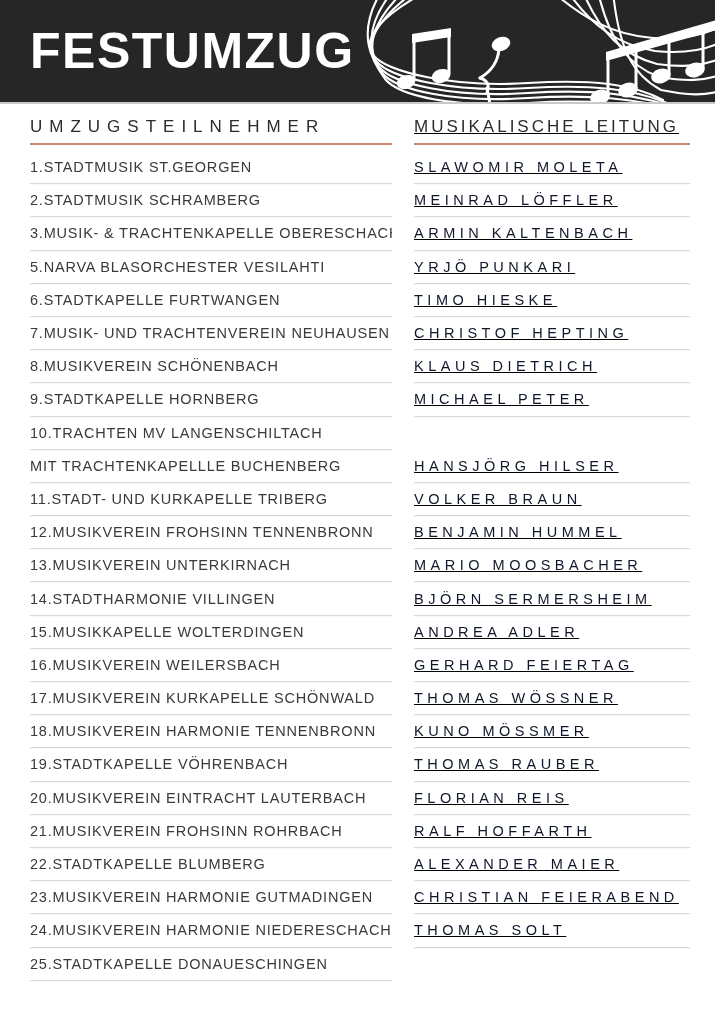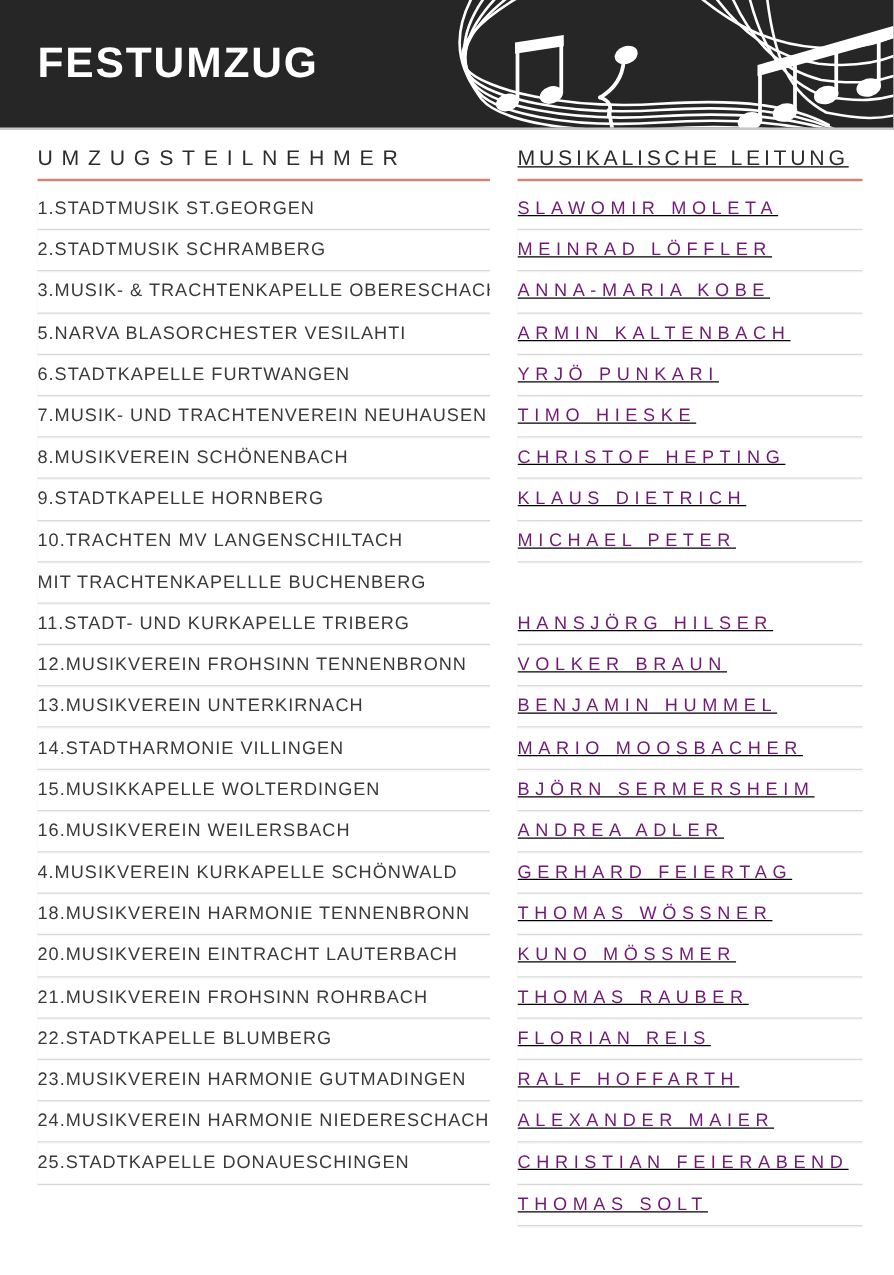--- a/index.html
+++ b/index.html
@@ -21,21 +21,21 @@
     background: #262626;
     border-bottom: 2px solid #c9c9c9;
     overflow: hidden;
   }
   .banner-title {
     position: absolute;
     left: 30px;
     top: 50%;
     transform: translateY(-50%);
     color: #ffffff;
-    font-size: 34px;
+    font-size: 50px;
     font-weight: bold;
     letter-spacing: 1.5px;
     white-space: nowrap;
   }
   .banner-art {
     position: absolute;
     right: 0;
     top: 0;
     width: 362px;
     height: 104px;
@@ -68,21 +68,21 @@
     display: flex;
     align-items: center;
     border-bottom: 1.5px solid #d9d9d9;
     box-shadow: 0 1px 0 rgba(0,0,0,0.03);
     white-space: nowrap;
     overflow: hidden;
   }
   .row-item.blank { border-bottom: none; box-shadow: none; }
 
   .col-left  .row-item { font-size: 14.5px; letter-spacing: 0.8px; color: #3a3a3a; }
-  .col-right .row-item { font-size: 14.5px; letter-spacing: 4.5px; color: #701a75; }
+  .col-right .row-item { font-size: 14.5px; letter-spacing: 4.5px; color: #0f172a; }
 
   svg .staff { fill: none; stroke: #ffffff; stroke-width: 2.1; stroke-linecap: round; }
   svg .notehead { fill: #ffffff; }
   svg .stem { stroke: #ffffff; stroke-width: 3; fill: none; stroke-linecap: round; }
   svg .beam { fill: #ffffff; }
 </style>
 </head>
 <body>
 
 <div class="page">
@@ -141,36 +141,36 @@
             <div class="row-item">8.MUSIKVEREIN SCHÖNENBACH</div>
             <div class="row-item">9.STADTKAPELLE HORNBERG</div>
             <div class="row-item">10.TRACHTEN MV LANGENSCHILTACH</div>
             <div class="row-item">MIT TRACHTENKAPELLLE BUCHENBERG</div>
             <div class="row-item">11.STADT- UND KURKAPELLE TRIBERG</div>
             <div class="row-item">12.MUSIKVEREIN FROHSINN TENNENBRONN</div>
             <div class="row-item">13.MUSIKVEREIN UNTERKIRNACH</div>
             <div class="row-item">14.STADTHARMONIE VILLINGEN</div>
             <div class="row-item">15.MUSIKKAPELLE WOLTERDINGEN</div>
             <div class="row-item">16.MUSIKVEREIN WEILERSBACH</div>
-            <div class="row-item">4.MUSIKVEREIN KURKAPELLE SCHÖNWALD</div>
+            <div class="row-item">17.MUSIKVEREIN KURKAPELLE SCHÖNWALD</div>
             <div class="row-item">18.MUSIKVEREIN HARMONIE TENNENBRONN</div>
+            <div class="row-item">19.STADTKAPELLE VÖHRENBACH</div>
             <div class="row-item">20.MUSIKVEREIN EINTRACHT LAUTERBACH</div>
             <div class="row-item">21.MUSIKVEREIN FROHSINN ROHRBACH</div>
             <div class="row-item">22.STADTKAPELLE BLUMBERG</div>
             <div class="row-item">23.MUSIKVEREIN HARMONIE GUTMADINGEN</div>
             <div class="row-item">24.MUSIKVEREIN HARMONIE NIEDERESCHACH</div>
             <div class="row-item">25.STADTKAPELLE DONAUESCHINGEN</div>
           </div>
       </div>
       <div class="col-right">
         <div class="col-header">MUSIKALISCHE LEITUNG</div>
         <div class="list">
             <div class="row-item">SLAWOMIR MOLETA</div>
             <div class="row-item">MEINRAD LÖFFLER</div>
-            <div class="row-item">ANNA-MARIA KOBE</div>
             <div class="row-item">ARMIN KALTENBACH</div>
             <div class="row-item">YRJÖ PUNKARI</div>
             <div class="row-item">TIMO HIESKE</div>
             <div class="row-item">CHRISTOF HEPTING</div>
             <div class="row-item">KLAUS DIETRICH</div>
             <div class="row-item">MICHAEL PETER</div>
             <div class="row-item blank"></div>
             <div class="row-item">HANSJÖRG HILSER</div>
             <div class="row-item">VOLKER BRAUN</div>
             <div class="row-item">BENJAMIN HUMMEL</div>

